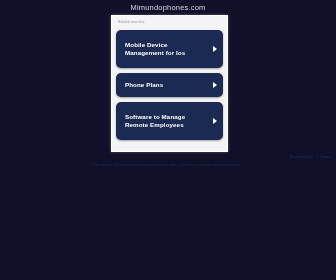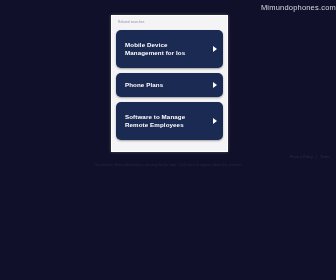--- a/index.html
+++ b/index.html
@@ -14,21 +14,21 @@
     overflow: hidden;
     position: relative;
   }
 
   
   .domain-title {
     position: absolute;
     top: 3px;
     left: 0;
     width: 336px;
-    text-align: right;
+    text-align: center;
     font-size: 7.5px;
     letter-spacing: 0.2px;
     color: #d8d8e4;
     font-weight: 400;
     white-space: nowrap;
   }
 
   
   .results-panel {
     position: absolute;

